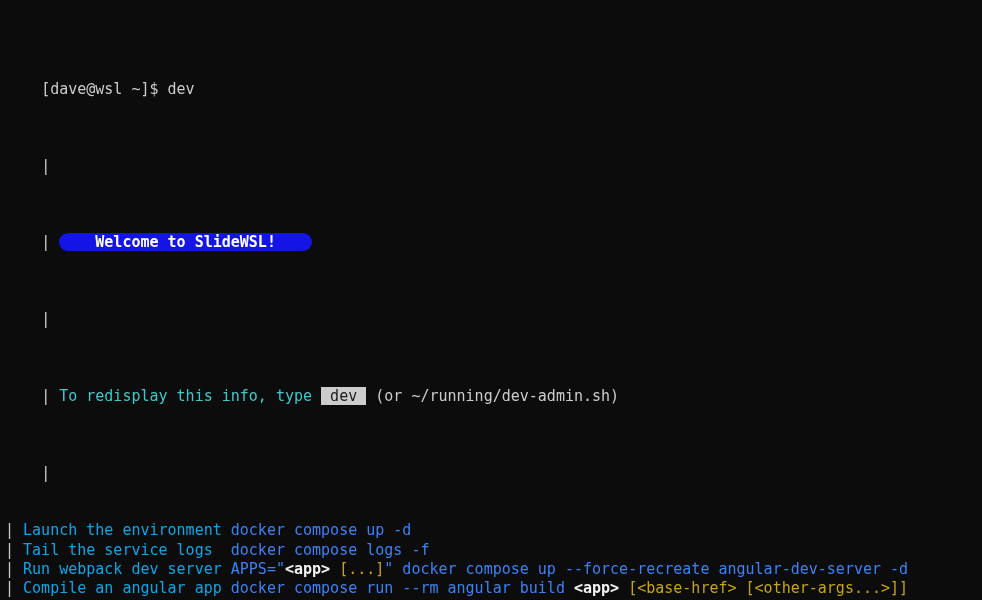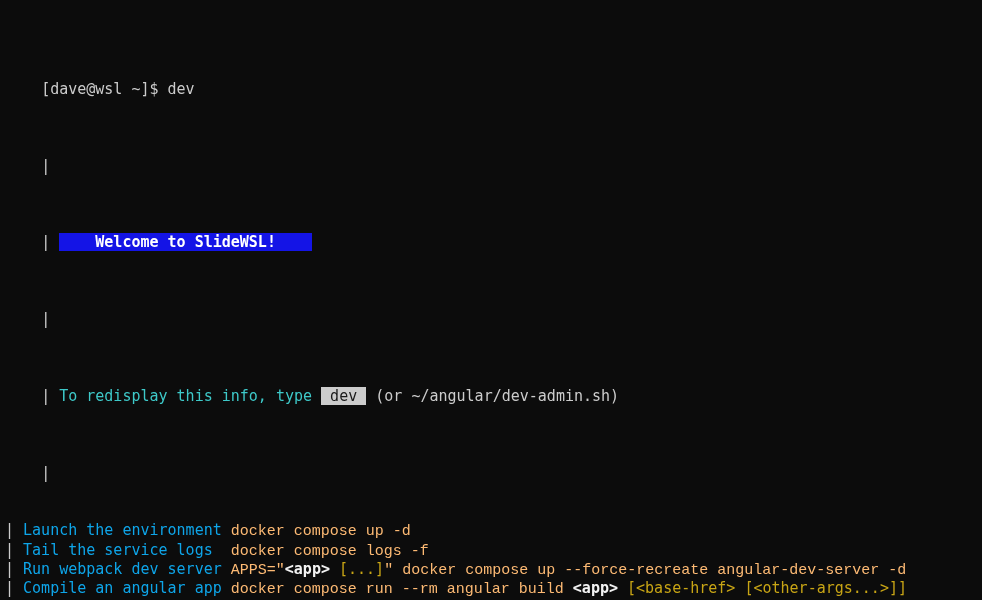--- a/index.html
+++ b/index.html
@@ -29,28 +29,29 @@
     position: relative;
   }
   .line {
     height: 19.2px;
     white-space: pre;
     padding-left: 5px;
   }
   .pipe   { color: #cccccc; }
   .green  { color: #0ea5e9; }
   .cyan   { color: #3ec9c9; text-align: center; }
-  .blue   { color: #fdba74; font-family: Liberation Mono, monospace; }
+  .blue   { color: #3b82f6; }
   .gold   { color: #c8a515; }
   .bwhite { color: #f2f2f2; font-weight: bold; }
   .dim    { color: #cccccc; }
   .banner {
     background: #1414e6;
     color: #ffffff;
     font-weight: bold;
+    border-radius: 9px;
   }
   .kbd {
     background: #cccccc;
     color: #1a1a1a;
   }
 </style>
 </head>
 <body>
 
 <div id="terminal">
@@ -65,21 +66,21 @@
 
   <div class="line">
     <span class="pipe">|</span><span class="dim"> </span><span class="banner">    Welcome to SlideWSL!    </span>
   </div>
 
   <div class="line">
     <span class="pipe">|</span>
   </div>
 
   <div class="line">
-    <span class="pipe">|</span><span class="dim"> </span><span class="cyan">To redisplay this info, type </span><span class="kbd"> dev </span><span class="dim"> (or ~/angular/dev-admin.sh)</span>
+    <span class="pipe">|</span><span class="dim"> </span><span class="cyan">To redisplay this info, type </span><span class="kbd"> dev </span><span class="dim"> (or ~/running/dev-admin.sh)</span>
   </div>
 
   <div class="line">
     <span class="pipe">|</span>
   </div>
 
   <div id="section-primary"><div class="line"><span class="pipe">|</span><span> </span><span class="green">Launch the environment </span><span class="blue">docker compose up -d</span></div><div class="line"><span class="pipe">|</span><span> </span><span class="green">Tail the service logs  </span><span class="blue">docker compose logs -f</span></div><div class="line"><span class="pipe">|</span><span> </span><span class="green">Run webpack dev server </span><span class="blue">APPS="</span><span class="bwhite">&lt;app&gt;</span><span class="blue"> </span><span class="gold">[...]</span><span class="blue">" docker compose up --force-recreate angular-dev-server -d</span></div><div class="line"><span class="pipe">|</span><span> </span><span class="green">Compile an angular app </span><span class="blue">docker compose run --rm angular build </span><span class="bwhite">&lt;app&gt;</span><span class="blue"> </span><span class="gold">[&lt;base-href&gt; [&lt;other-args...&gt;]]</span></div><div class="line"><span class="pipe">|</span><span> </span><span class="green">See what's running     </span><span class="blue">docker compose ps</span></div></div>
 
   
 

